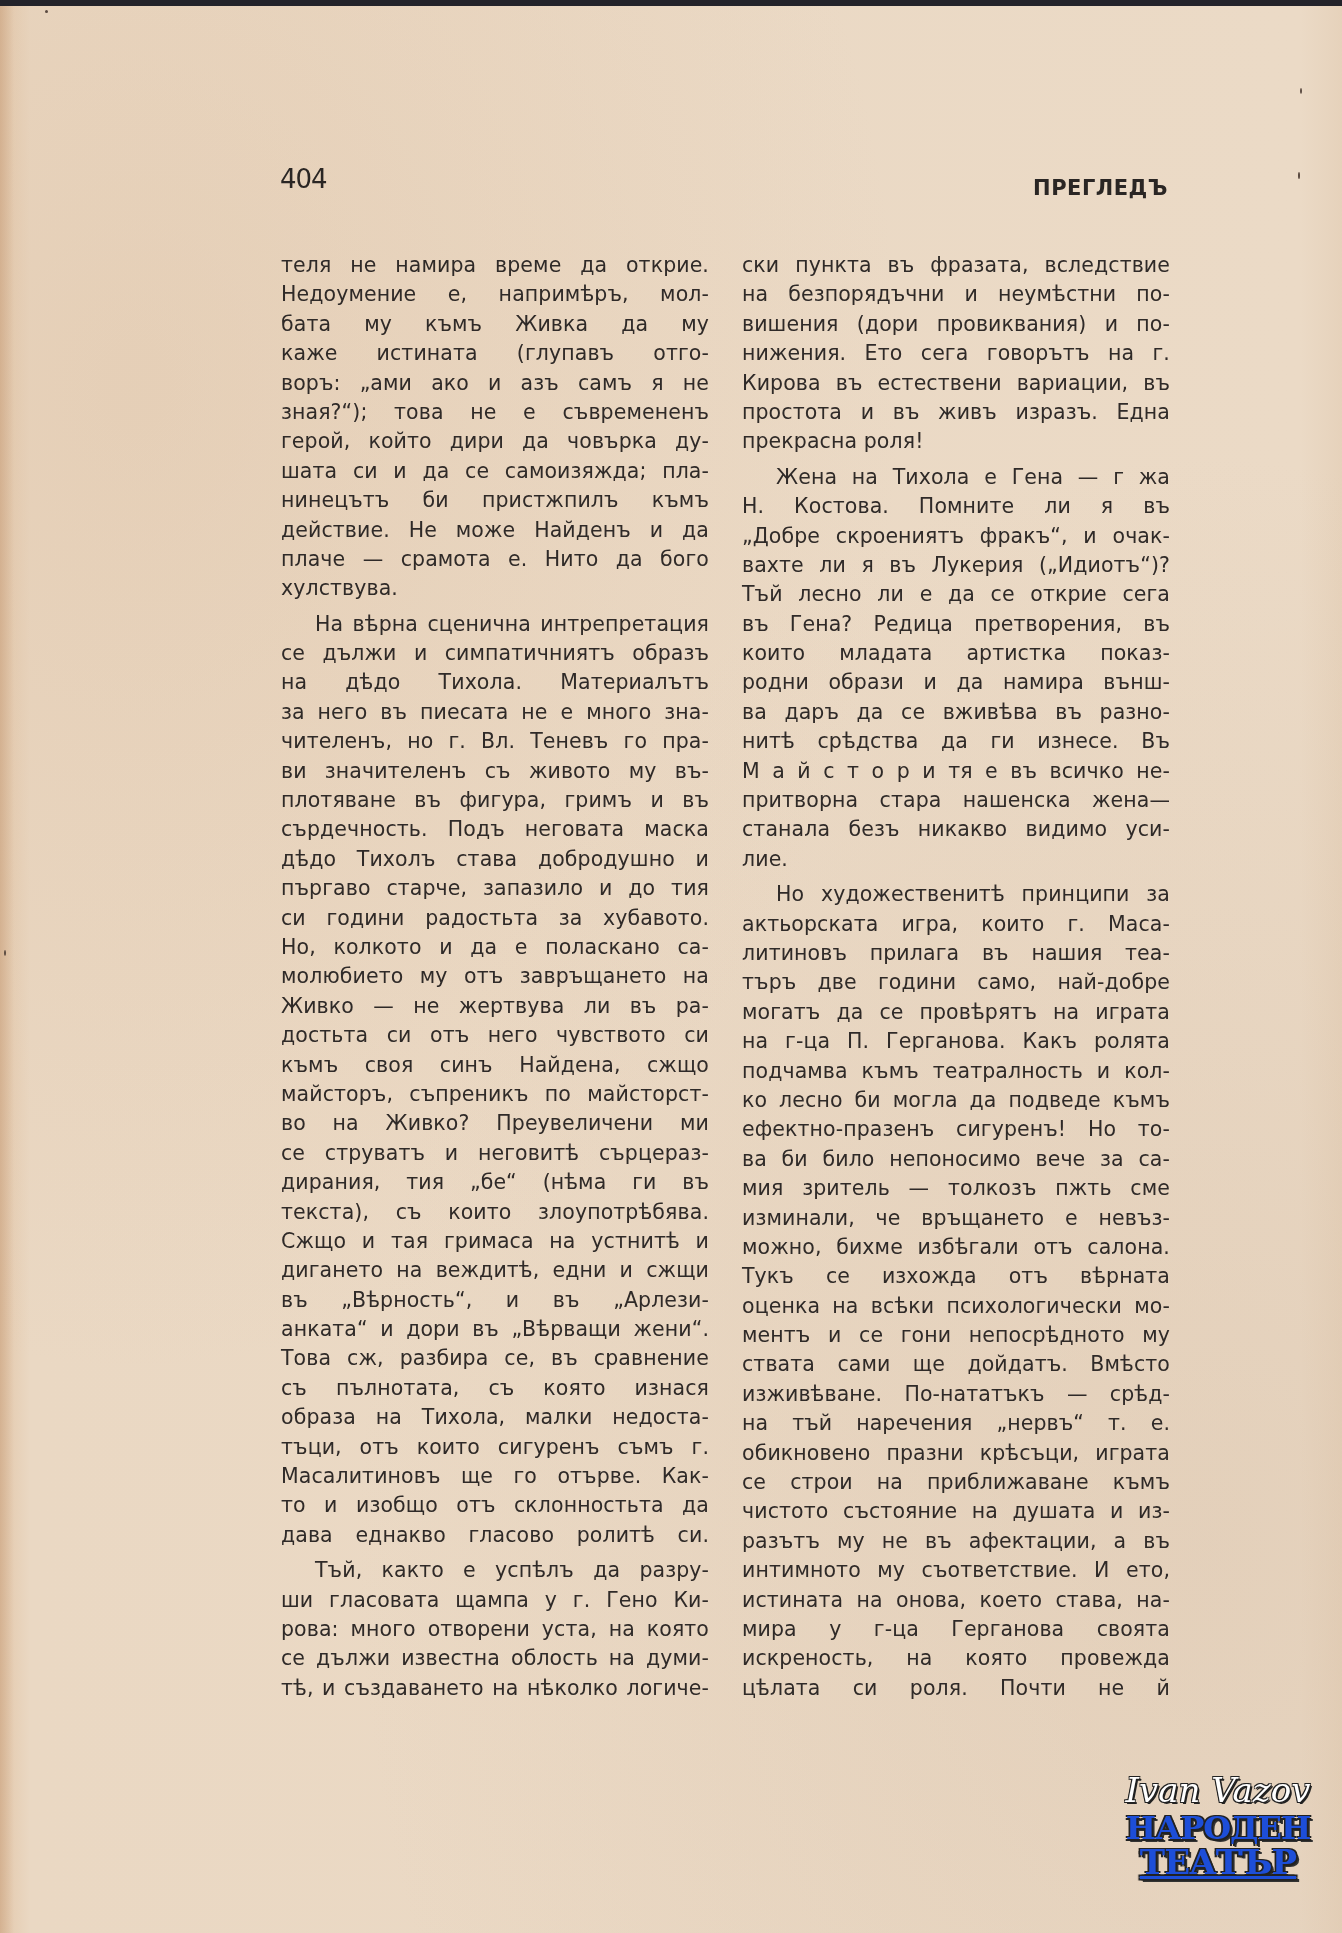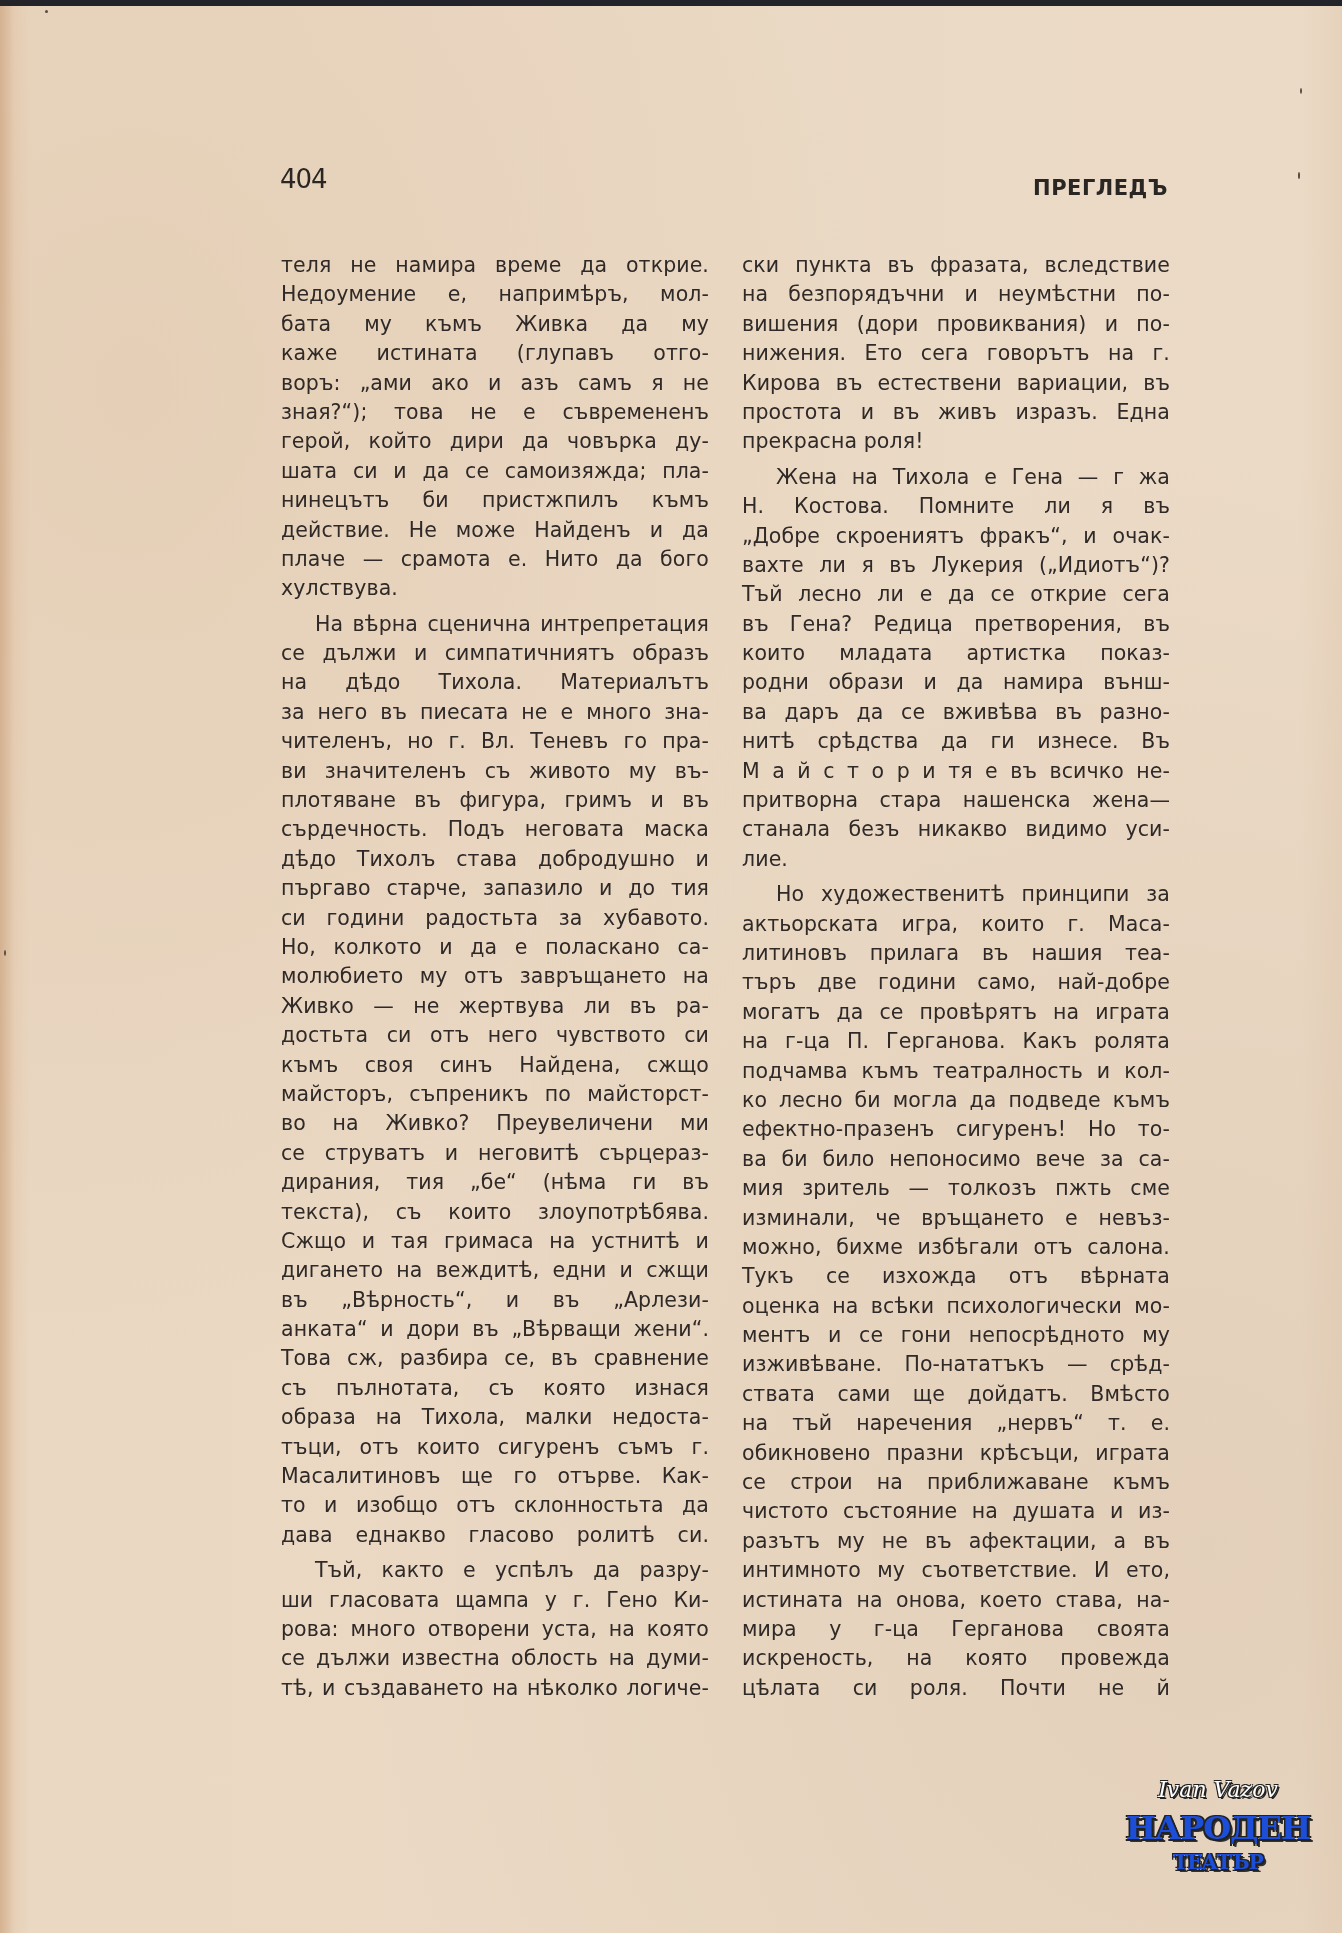--- a/index.html
+++ b/index.html
@@ -27,28 +27,28 @@
     .line {
       display: block; height: 29.4px; line-height: 29.4px; font-size: 20.5px;
       text-align: justify; text-align-last: justify; white-space: nowrap; overflow: visible;
       font-family: "DejaVu Sans", "Liberation Sans", sans-serif; color: #2f2a28;
       letter-spacing: 0.1px;
     }
     .line.last { text-align-last: left; }
     .line.indent { padding-left: 34px; }
     .para-gap { height: 6px; }
     .logo { position: absolute; left: 1118px; top: 1770px; width: 200px; height: 130px; text-align: center; }
-    .logo-script { font-family: "DejaVu Serif", "Liberation Serif", serif; font-style: italic; font-size: 22px;
+    .logo-script { font-family: "DejaVu Serif", "Liberation Serif", serif; font-style: italic; font-size: 34px;
       color: #fff; text-shadow: -1px -1px 0 #222, 1px -1px 0 #222, -1px 1px 0 #222, 1px 1px 0 #222, 2px 2px 0 #222;
       line-height: 40px; }
     .logo-line1, .logo-line2 { font-family: "DejaVu Serif", "Liberation Serif", serif; font-weight: bold;
       color: #1d4ed8; text-shadow: -1.5px -1.5px 0 #222, 1.5px -1.5px 0 #222, -1.5px 1.5px 0 #222, 1.5px 1.5px 0 #222, 3px 3px 0 #333;
       letter-spacing: -1px; }
     .logo-line1 { font-size: 32px; line-height: 36px; }
-    .logo-line2 { font-size: 20px; line-height: 32px; }
+    .logo-line2 { font-size: 34px; line-height: 32px; text-decoration: underline; }
     .speck { position: absolute; width: 3px; height: 3px; border-radius: 50%; background: #5a4a40; }
   </style>
 </head>
 <body>
 
 <div class="top-band"></div>
 <div class="edge-shadow"></div>
 
 <div class="speck" style="left:45px;top:10px"></div>
 <div class="speck" style="left:1300px;top:88px;width:2px;height:6px"></div>
@@ -146,22 +146,22 @@
     <span class="line ">подчамва къмъ театралность и кол-</span>
     <span class="line ">ко лесно би могла да подведе къмъ</span>
     <span class="line ">ефектно-празенъ сигуренъ! Но то-</span>
     <span class="line ">ва би било непоносимо вече за са-</span>
     <span class="line ">мия зритель — толкозъ пжть сме</span>
     <span class="line ">изминали, че връщането  е  невъз-</span>
     <span class="line ">можно, бихме избѣгали отъ салона.</span>
     <span class="line ">Тукъ  се  изхожда  отъ  вѣрната</span>
     <span class="line ">оценка на всѣки психологически мо-</span>
     <span class="line ">ментъ и  се гони непосрѣдното му</span>
+    <span class="line ">ствата сами ще  дойдатъ.  Вмѣсто</span>
     <span class="line ">изживѣване. По-нататъкъ — срѣд-</span>
-    <span class="line ">ствата сами ще  дойдатъ.  Вмѣсто</span>
     <span class="line ">на тъй наречения  „нервъ“  т. е.</span>
     <span class="line ">обикновено празни крѣсъци, играта</span>
     <span class="line ">се строи  на  приближаване къмъ</span>
     <span class="line ">чистото състояние на душата и из-</span>
     <span class="line ">разътъ му не въ афектации, а въ</span>
     <span class="line ">интимното  му съответствие. И ето,</span>
     <span class="line ">истината на онова, което става, на-</span>
     <span class="line ">мира у г-ца Герганова  своята</span>
     <span class="line ">искреность,  на  която  провежда</span>
     <span class="line ">цѣлата  си  роля.  Почти  не  й</span>

